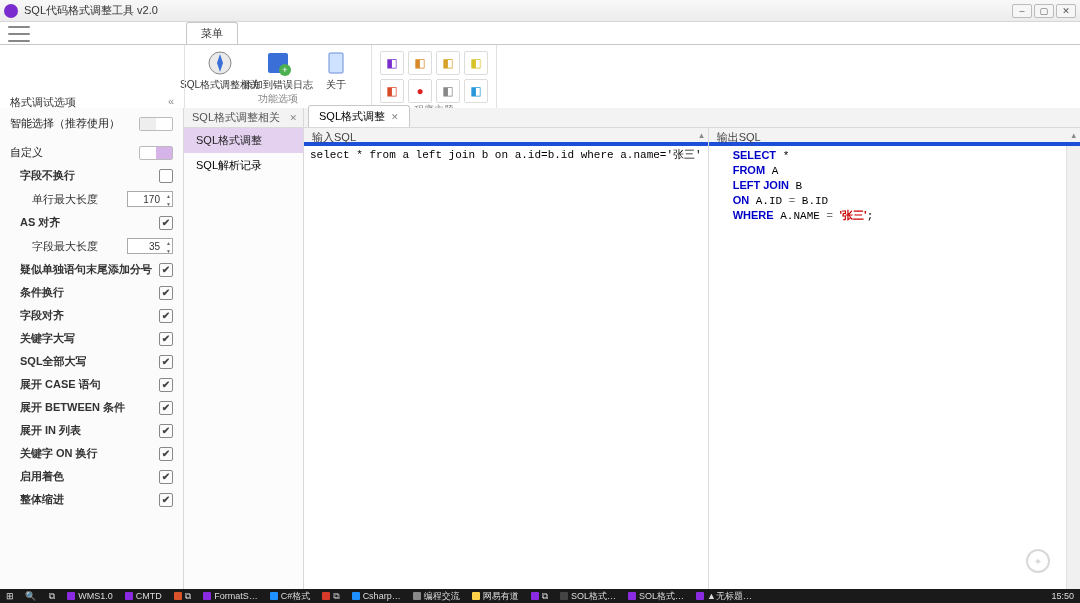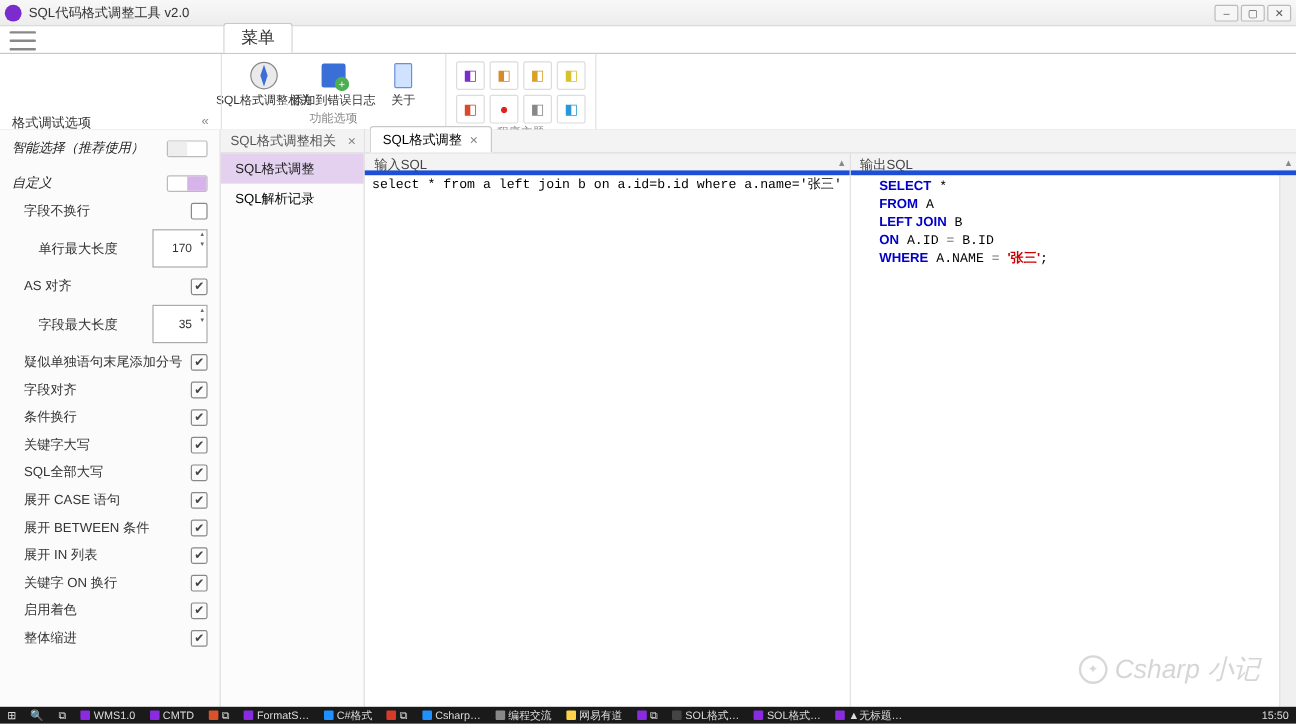--- a/index.html
+++ b/index.html
@@ -6,21 +6,21 @@
 html, body { width: 1080px; height: 603px; overflow: hidden; background: #f0f0f0; }
 
 
 .titlebar { height: 22px; background: linear-gradient(#f8f8f8,#ececec); border-bottom: 1px solid #d6d6d6; display: flex; align-items: center; padding: 0 4px; font-size: 11px; color: #333; }
 .titlebar .appicon { width: 14px; height: 14px; border-radius: 50%; background: #7a2ccf; margin-right: 6px; }
 .titlebar .title { flex: 1; }
 .titlebar .winbtn { width: 20px; height: 14px; margin-left: 2px; border: 1px solid #bbb; border-radius: 2px; background: #f6f6f6; display: flex; align-items: center; justify-content: center; font-size: 9px; color: #555; }
 
 
 .ribbon-wrap { background: #fff; border-bottom: 1px solid #c8c8c8; }
-.tabstrip { height: 22px; display: flex; align-items: flex-end; padding-left: 186px; font-size: 14px; }
+.tabstrip { height: 22px; display: flex; align-items: flex-end; padding-left: 186px; font-size: 11px; }
 .tabstrip .tab { padding: 3px 14px; border: 1px solid #c8c8c8; border-bottom: none; background: #fff; border-radius: 3px 3px 0 0; color: #333; }
 .menu-btn { position: absolute; top: 26px; left: 8px; width: 22px; height: 16px; display: flex; flex-direction: column; justify-content: space-between; }
 .menu-btn span { height: 2px; background: #888; border-radius: 1px; }
 
 .ribbon { height: 64px; display: flex; border-top: 1px solid #c8c8c8; }
 .ribbon-left-spacer { width: 185px; border-right: 1px solid #e2e2e2; position: relative; }
 .ribbon-group { border-right: 1px solid #e2e2e2; padding: 2px 8px 0 8px; display: flex; flex-direction: column; }
 .ribbon-group .buttons { display: flex; gap: 4px; flex: 1; }
 .bigbtn { width: 54px; display: flex; flex-direction: column; align-items: center; justify-content: flex-start; padding-top: 2px; font-size: 10px; color: #333; }
 .bigbtn .ico { width: 28px; height: 28px; margin-bottom: 2px; display: flex; align-items: center; justify-content: center; }
@@ -28,31 +28,31 @@
 .ribbon-group .grplabel { text-align: center; font-size: 10px; color: #888; padding-bottom: 2px; }
 .smallbtn-grid { display: grid; grid-template-columns: repeat(4, 24px); grid-template-rows: repeat(2, 24px); gap: 4px; padding-top: 4px; }
 .smallbtn { width: 24px; height: 24px; border: 1px solid #dcdcdc; border-radius: 2px; display: flex; align-items: center; justify-content: center; font-size: 12px; }
 
 
 .body { position: absolute; top: 108px; left: 0; right: 0; bottom: 14px; display: flex; }
 
 .sidepanel { width: 184px; background: #fbfbfb; border-right: 1px solid #d9d9d9; font-size: 11px; color: #333; overflow-y: auto; padding: 4px 10px; }
 .side-header { position: absolute; top: 44px; left: 0; width: 184px; font-size: 11px; color: #333; padding: 6px 10px 0 10px; display: flex; justify-content: space-between; }
 .side-row { display: flex; align-items: center; justify-content: space-between; padding: 4px 0; }
-.side-row.head { color: #222; font-style: italic; }
+.side-row.head { color: #222; }
 .side-label { flex: 1; }
 .toggle { width: 34px; height: 14px; border: 1px solid #bbb; border-radius: 2px; position: relative; background: #fff; }
 .toggle.on::after { content: ""; position: absolute; right: 0; top: 0; width: 16px; height: 12px; background: #d6b3e8; }
 .toggle.off::after { content: ""; position: absolute; left: 0; top: 0; width: 16px; height: 12px; background: #eee; }
 .check { width: 14px; height: 14px; border: 1px solid #888; border-radius: 2px; display: flex; align-items: center; justify-content: center; color: #444; font-size: 10px; }
 .check.on::after { content: "✔"; }
 .check.off { background: #fff; }
-.spinner { width: 46px; height: 32px; border: 1px solid #aaa; background: #fff; font-size: 10px; display: flex; align-items: center; justify-content: flex-end; padding-right: 12px; position: relative; }
+.spinner { width: 46px; height: 16px; border: 1px solid #aaa; background: #fff; font-size: 10px; display: flex; align-items: center; justify-content: flex-end; padding-right: 12px; position: relative; }
 .spinner::after { content: "▲\A▼"; white-space: pre; position: absolute; right: 1px; top: 0; font-size: 5px; line-height: 8px; color: #666; }
-.indent1 { padding-left: 10px; }
+.indent1 { padding-left: 10px; font-weight: bold; }
 .indent2 { padding-left: 22px; }
 
 .navpanel { width: 120px; border-right: 1px solid #d9d9d9; background: #fcfcfc; font-size: 11px; }
 .nav-tab-hdr { height: 20px; border-bottom: 1px solid #d9d9d9; display: flex; align-items: center; padding: 0 8px; color: #555; background: #f3f3f3; position: relative; }
 .nav-tab-hdr .x { position: absolute; right: 6px; font-size: 9px; color: #888; }
 .nav-item { padding: 5px 12px; }
 .nav-item.sel { background: #e3d1ef; color: #222; }
 
 .workarea { flex: 1; display: flex; flex-direction: column; }
 .doc-tabs { height: 20px; border-bottom: 1px solid #d9d9d9; display: flex; align-items: flex-end; font-size: 11px; padding-left: 4px; background: #f3f3f3; }
@@ -181,25 +181,25 @@
         </div>
         <div class="side-row indent2">
           <span class="side-label">字段最大长度</span>
           <span class="spinner">35</span>
         </div>
         <div class="side-row indent1">
           <span class="side-label">疑似单独语句末尾添加分号</span>
           <span class="check on"></span>
         </div>
         <div class="side-row indent1">
+          <span class="side-label">条件换行</span>
+          <span class="check on"></span>
+        </div>
+        <div class="side-row indent1">
           <span class="side-label">字段对齐</span>
-          <span class="check on"></span>
-        </div>
-        <div class="side-row indent1">
-          <span class="side-label">条件换行</span>
           <span class="check on"></span>
         </div>
         <div class="side-row indent1">
           <span class="side-label">关键字大写</span>
           <span class="check on"></span>
         </div>
         <div class="side-row indent1">
           <span class="side-label">SQL全部大写</span>
           <span class="check on"></span>
         </div>
@@ -269,21 +269,20 @@
 <span class="kw">WHERE</span> A.NAME <span class="op">=</span> <span class="str">'张三'</span>;</div>
           <div class="scroll-track"></div>
         </div>
       </div>
     </div>
   </div>
 </div>
 
 <div class="watermark">
   <span class="wico">✦</span>
-  <span>Csharp 小记</span>
 </div>
 
 <div class="taskbar">
   <div id="tb-items" style="display:flex">
       <div class="tb-item">
         <span>⊞</span>
       </div>
       <div class="tb-item">
         <span>🔍</span>
       </div>

